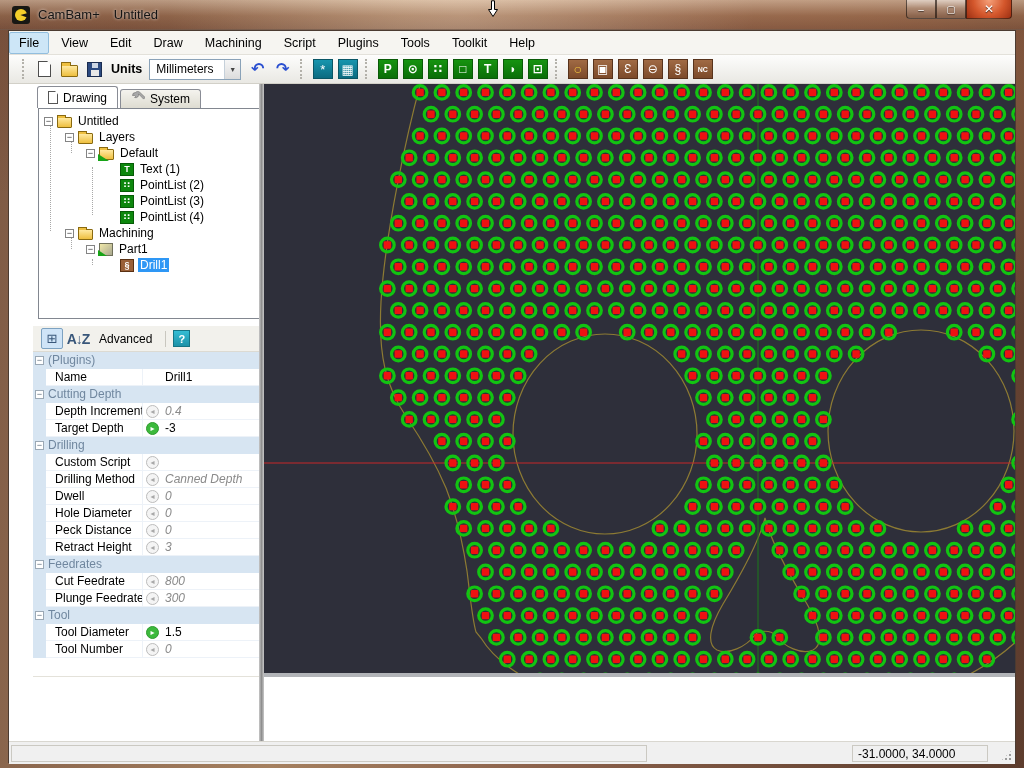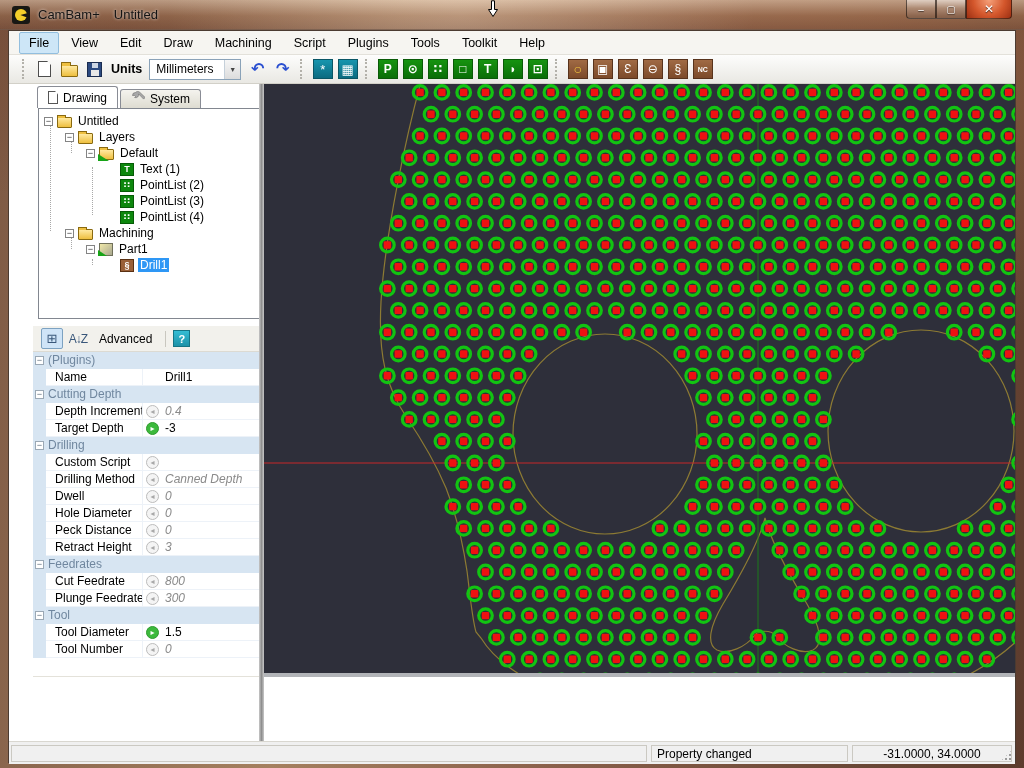--- a/index.html
+++ b/index.html
@@ -31,21 +31,21 @@
     color:#fff; font-size:10px; display:flex; align-items:center; justify-content:center;
     text-shadow:0 1px 1px rgba(0,0,0,.7); }
   .cap-btn.first { border-radius:0 0 0 4px; }
   .cap-btn.close { width:46px; border-radius:0 0 4px 0;
     background:radial-gradient(circle at 50% 0%, #f5a079, #d4572c 55%, #9c2f12); font-size:12px; font-weight:bold; }
   .cursor { position:absolute; left:487px; top:0; z-index:99; pointer-events:none; }
   
   .client { position:absolute; left:8px; top:30px; width:1008px; height:733px;
     background:#fff; border:1px solid #4b3b31; }
   .menubar { position:absolute; left:0; top:0; width:1006px; height:24px;
-    background:#f6f5f1; display:flex; align-items:center; padding-left:10px; gap:2px;
+    background:#f6f5f1; display:flex; align-items:center; gap:2px;
     border-bottom:1px solid #e3e1da; }
   .menu-item { padding:3px 9px; border:1px solid transparent; border-radius:2px; font-size:12.5px; }
   .menu-item.highlighted { background:#cde6f7; border-color:#92bede; }
   
   .toolbar { position:absolute; left:0; top:24px; width:1006px; height:29px;
     background:linear-gradient(#fdfdfc,#e9e8e3); border-bottom:1px solid #d2d0c8;
     display:flex; align-items:center; padding-left:8px; }
   .grip { width:5px; height:20px; border-left:2px dotted #b3b1aa; margin:0 5px; }
   .tbico { width:23px; height:23px; display:flex; align-items:center; justify-content:center; margin:0 1px; }
   .ico-page { width:13px; height:16px; background:#fff; border:1px solid #4d4d4d;
@@ -107,21 +107,21 @@
   .tree-label { white-space:nowrap; font-size:12px; padding:0 2px; }
   .tree-label.selected { background:#2e97f5; color:#fff; }
   .guide { position:absolute; border-left:1px dotted #a8a8a8; width:0; z-index:1; }
   
   .prop-toolbar { position:absolute; left:0; top:242px; width:250px; height:26px;
     background:#f2f1ec; display:flex; align-items:center; padding-left:8px; gap:4px;
     border-bottom:1px solid #dcdad2; }
   .pt-btn { width:22px; height:21px; display:flex; align-items:center; justify-content:center;
     border:1px solid transparent; border-radius:2px; color:#39577a; font-size:13px; }
   .pt-btn.selected { background:#cfe4f7; border-color:#7da2c1; }
-  .pt-sort { font-size:12px; font-weight:normal; letter-spacing:-1px; }
+  .pt-sort { font-size:14px; font-weight:bold; letter-spacing:-1px; }
   .pt-adv { padding:2px 6px; font-size:12px;text-align:center; }
   .pt-sep { width:1px; height:16px; background:#c9c7bf; margin:0 3px; }
   .pt-help { width:17px; height:17px; background:linear-gradient(#35bdd4,#1c92a8); border:1px solid #157585;
     color:#fff; font-weight:bold; font-size:11px; display:flex; align-items:center; justify-content:center; }
   .prop-grid { position:absolute; left:0; top:268px; width:250px; height:325px;
     background:#fff; border-bottom:1px solid #e4e2da; overflow:hidden; }
   .pg-row { height:17px; display:flex; align-items:center; border-bottom:1px solid #edf2f8; font-size:12px; }
   .pg-cat { background:#d7e5f2; border-bottom:1px solid #d7e5f2; color:#70879f; }
   .pg-exp { width:9px; height:9px; border:1px solid #9aa8b5; background:#fff; color:#5a6a7a;
     font-size:9px; line-height:7px; text-align:center; margin:0 4px 0 2px; flex:none; }
@@ -1758,21 +1758,18 @@
               <rect x="686.5" y="593.3" width="7.4" height="7.4" rx="1.2" fill="#ee1111"></rect>
             </g>
           </svg>
         </div>
       <div class="canvas-edge"></div>
     </div>
   </div>
 
   <div class="statusbar">
     <div class="sb-panel" style="left:2px; width:636px;"></div>
-    <div class="sb-panel" style="left:642px; width:197px;">
-      <span>Property changed</span>
-    </div>
-    <div class="sb-panel" style="left:843px; width:160px; justify-content:center;">
+    <div class="sb-panel" style="left:843px; width:136px; justify-content:flex-start;">
       <span>-31.0000, 34.0000</span>
     </div>
     <div class="sb-grip"></div>
   </div>
 </div>
 
 </body></html>

